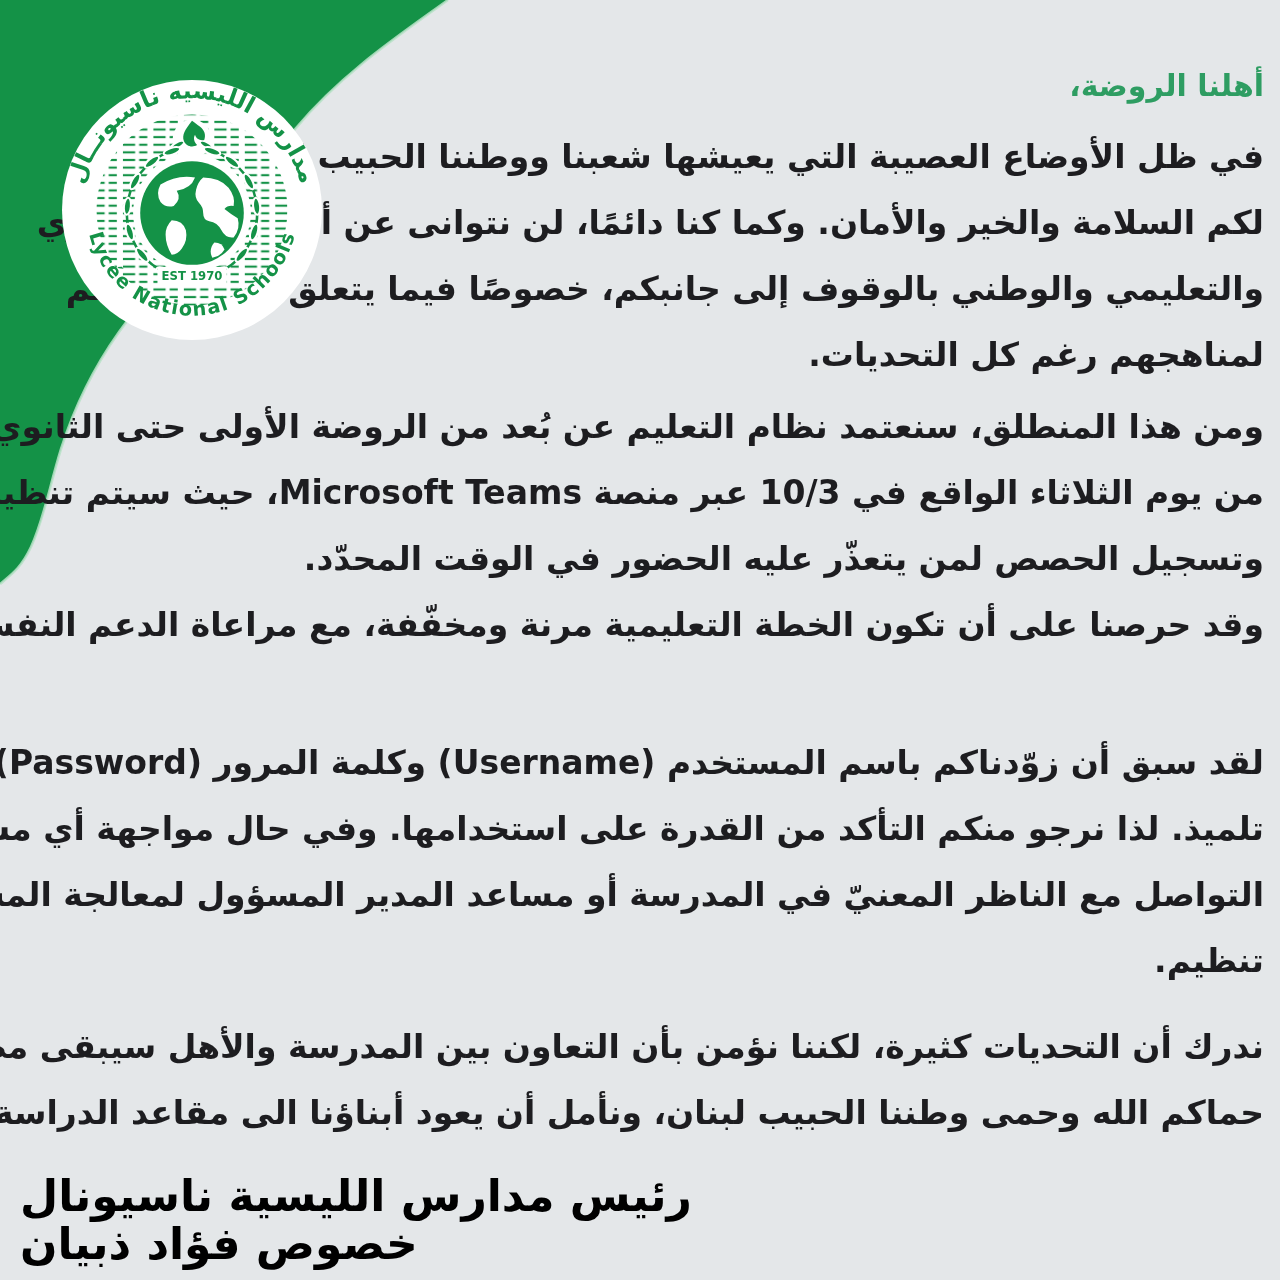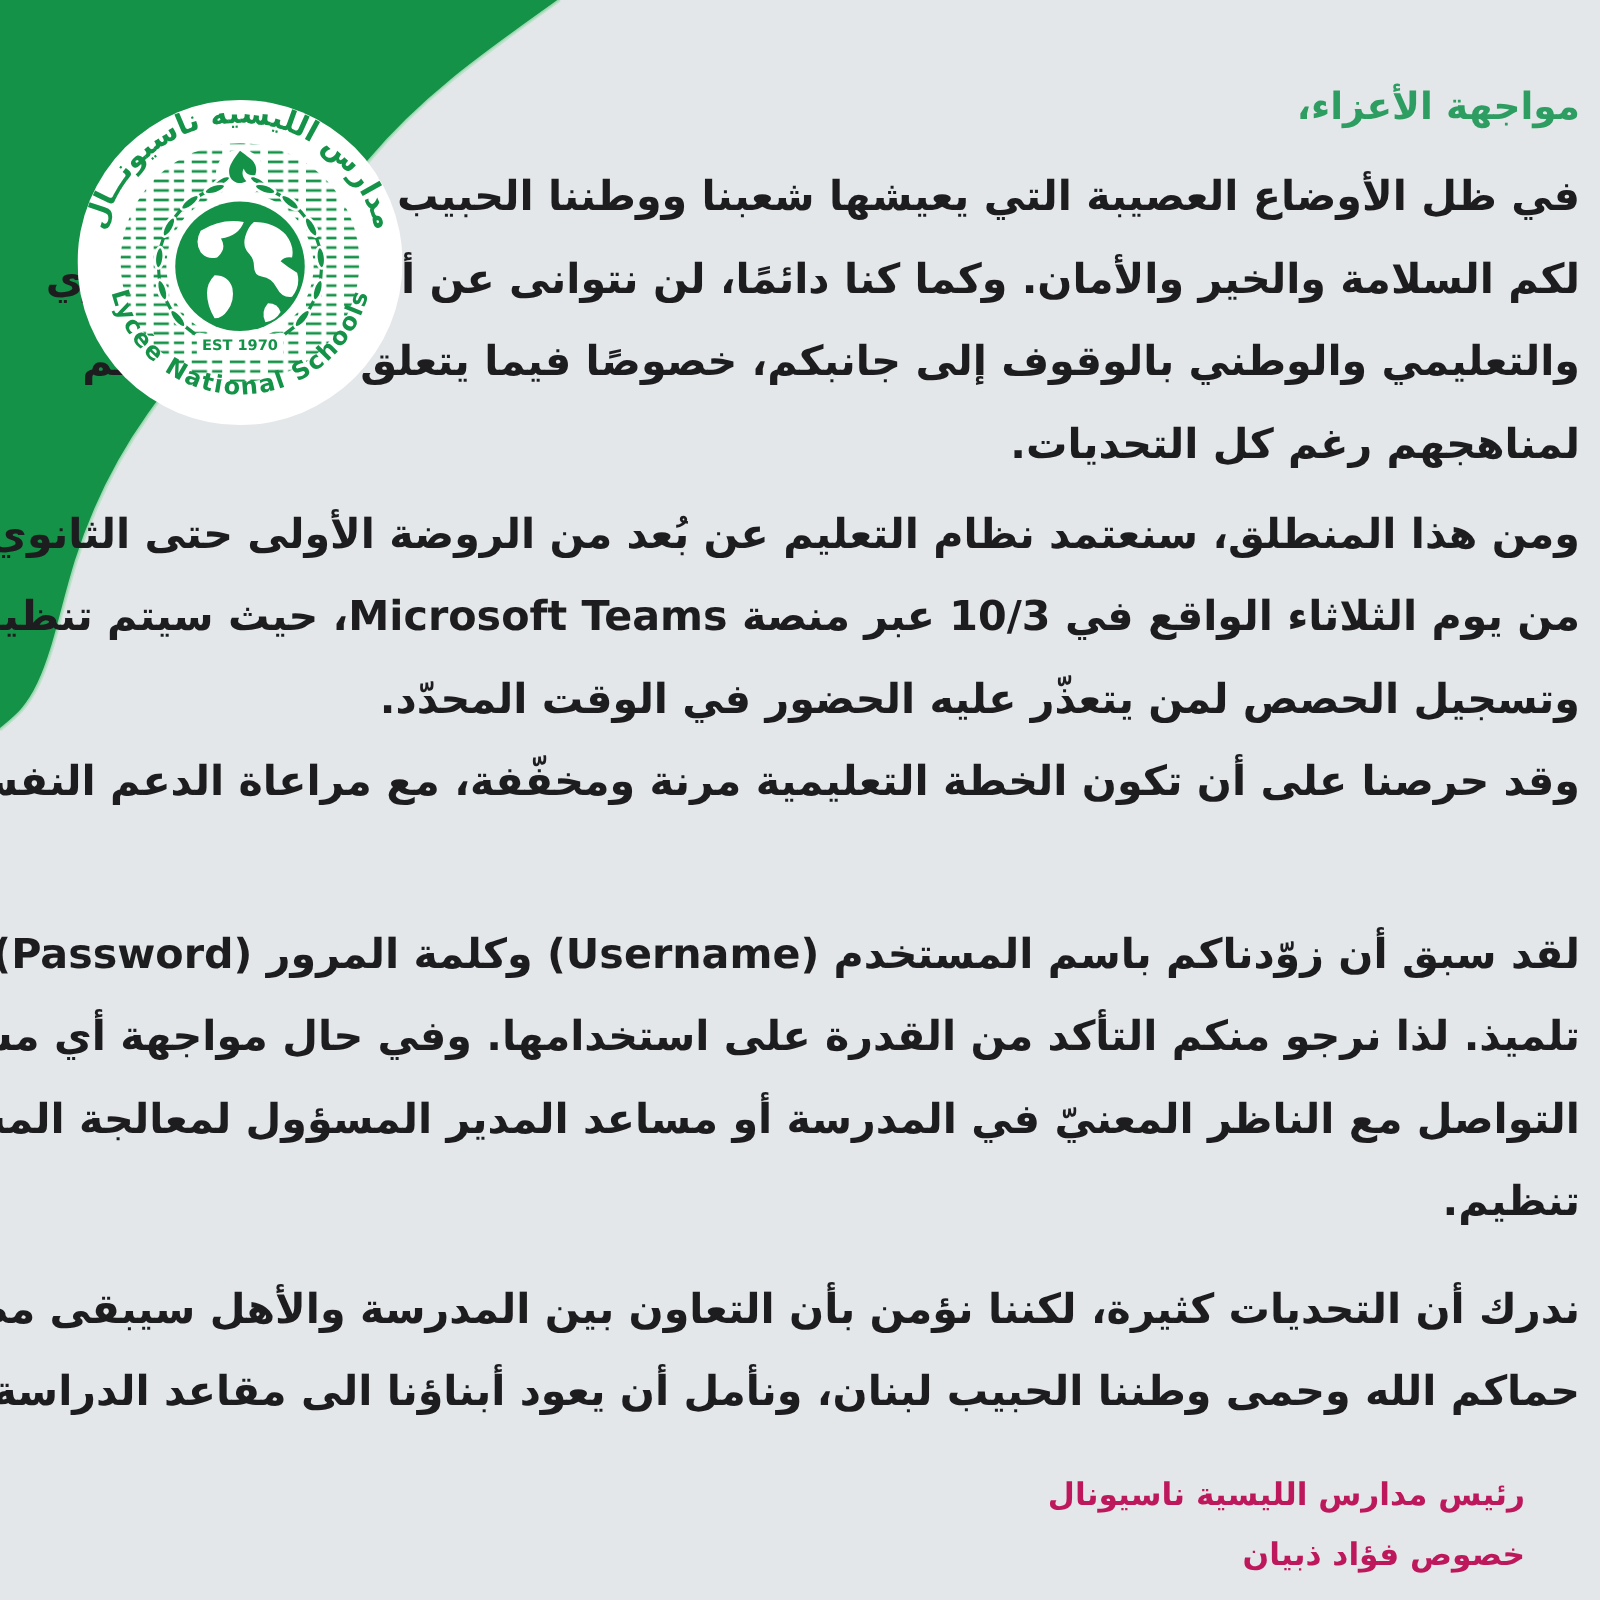--- a/index.html
+++ b/index.html
@@ -20,21 +20,21 @@
   .para{position:absolute;right:16px;font-size:33px;line-height:66px;text-align:right;}
   .para .line{white-space:nowrap;}
   .para .line.center{text-align:right;}
   .p1{top:124px;left:300px;}
   .p2{top:394px;left:55px;}
   .p3{top:592px;left:55px;}
   .p4{top:730px;left:55px;}
   .p5{top:1014px;left:36px;}
   .signature{
     position:absolute;top:1172px;left:20px;right:60px;
-    text-align:right;color:#be185d;font-size:25px;line-height:48px;font-weight:700;
+    text-align:left;color:#000000;font-size:44px;line-height:48px;font-weight:700;
   }
 </style>
 </head>
 <body>
 
 <div class="page">
 
   <svg class="swoosh" width="1280" height="1280" viewBox="0 0 1280 1280" aria-hidden="true">
     <path d="M0 0 H448 C398 36 341 74 296 128 C242 193 170 260 119 332 C92 370 74 408 61 449 C49 488 44 519 31 547 C21 568 12 574 0 584 Z" fill="#149247"></path>
     <path d="M448 0 C398 36 341 74 296 128 C242 193 170 260 119 332 C92 370 74 408 61 449 C49 488 44 519 31 547 C21 568 12 574 0 584" fill="none" stroke="#b7e2c7" stroke-width="2.5" opacity="0.85"></path>
@@ -102,21 +102,21 @@
         <textPath href="#arcTop" startOffset="50%" text-anchor="middle">مدارس الليسيه ناسيونــال</textPath>
       </text>
       <text font-size="19" font-weight="bold" fill="#149247" letter-spacing="1.5" font-family="DejaVu Sans, Liberation Sans, sans-serif">
         <textPath href="#arcBottom" startOffset="50%" text-anchor="middle">Lycée National Schools</textPath>
       </text>
     </svg>
   </div>
 
   <div class="textlayer">
 
-    <div class="greeting">مواجهة الأعزاء،</div>
+    <div class="greeting">أهلنا الروضة،</div>
 
     <div class="para p1">
       <div class="line">في ظل الأوضاع العصيبة التي يعيشها شعبنا ووطننا الحبيب لبنان، نتمنى</div>
       <div class="line">لكم السلامة والخير والأمان. وكما كنا دائمًا، لن نتوانى عن أداء واجبنا التربوي</div>
       <div class="line">والتعليمي والوطني بالوقوف إلى جانبكم، خصوصًا فيما يتعلق بإنجاز أبنائكم</div>
       <div class="line center">لمناهجهم رغم كل التحديات.</div>
     </div>
 
     <div class="para p2">
       <div class="line">ومن هذا المنطلق، سنعتمد نظام التعليم عن بُعد من الروضة الأولى حتى الثانوي الثالث ابتداءً</div>

